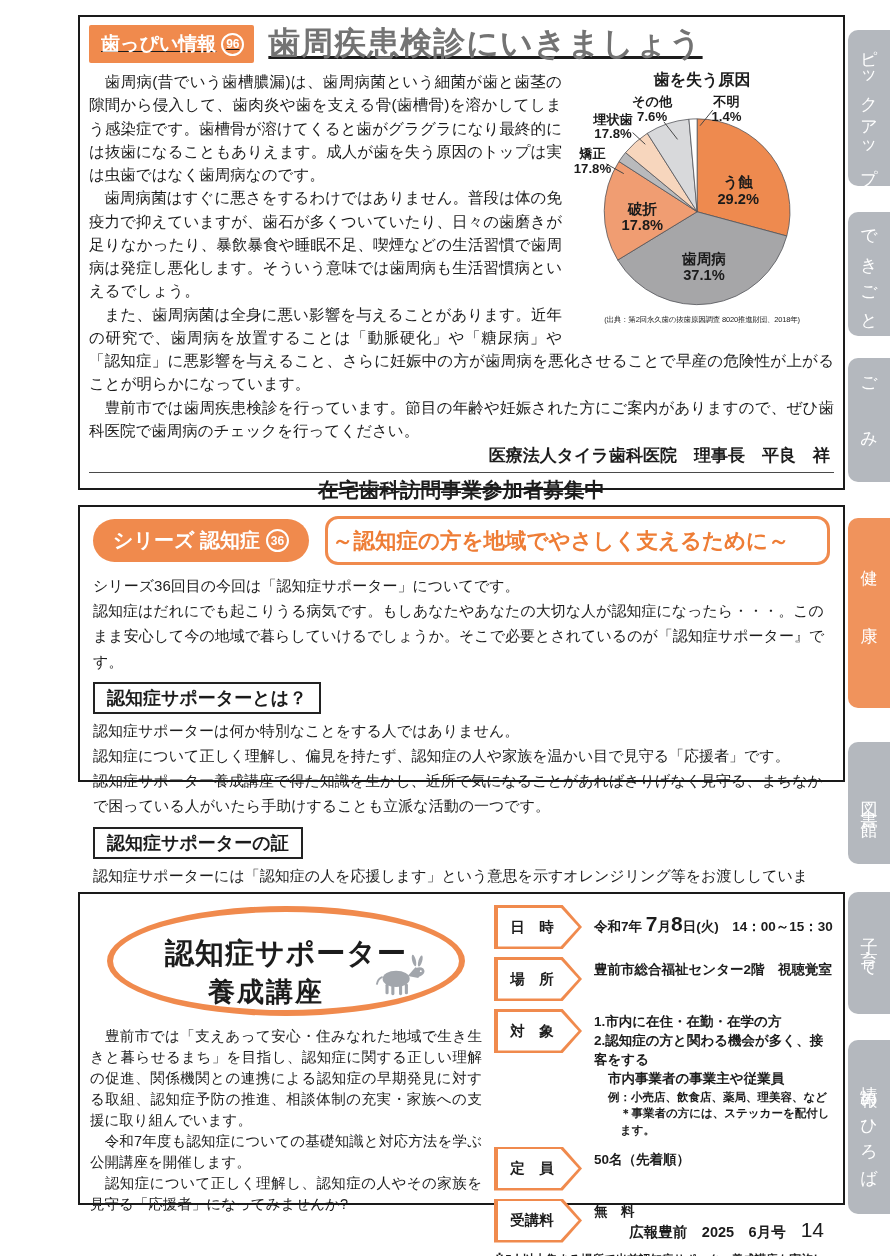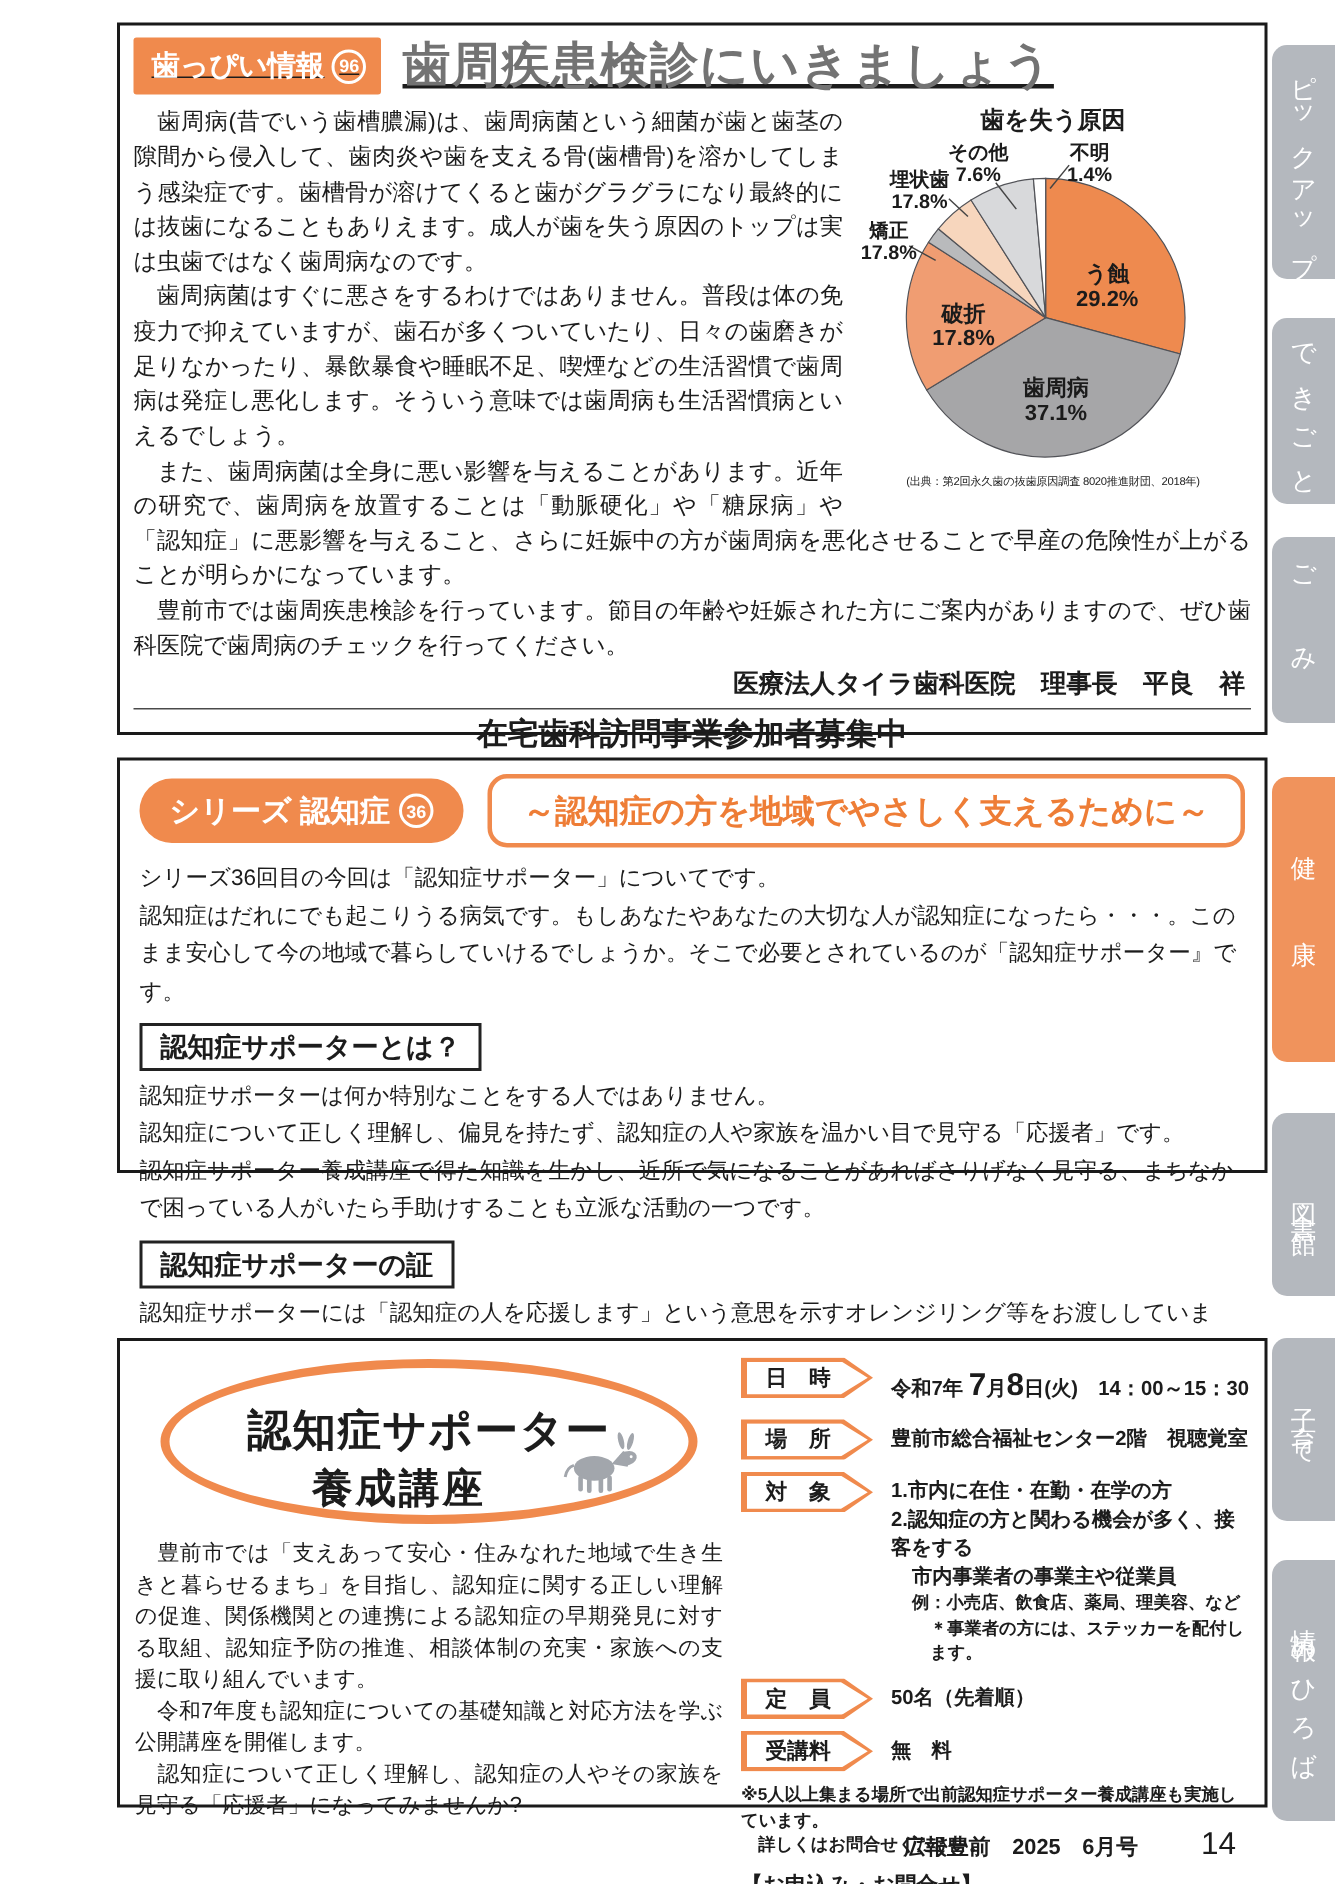--- a/index.html
+++ b/index.html
@@ -38,55 +38,55 @@
   .d-body p { font-size:15.5px; line-height:1.5; text-align:justify; }
   .d-sign { clear:right; text-align:right; font-weight:bold; font-size:17px; padding:2px 4px 0 0; }
   .d-rule { border:0; border-top:1.5px solid #4a4a4a; margin:5px 0 4px; }
   .d-banner { text-align:center; font-weight:bold; font-size:20.5px; line-height:1.3; }
 
   
   .s-header { display:flex; align-items:center; gap:16px; margin-bottom:8px; }
   .s-pill { background:#f08a4d; color:#fff; font-weight:bold; font-size:20px; border-radius:24px;
     padding:8px 20px; display:flex; align-items:center; gap:6px; white-space:nowrap; }
   .s-frame { flex:1; border:3px solid #f08a4d; border-radius:13px; color:#ee7d36;
-    font-weight:bold; font-size:21.5px; text-align:center; padding:7px 4px; }
+    font-weight:bold; font-size:21.5px; padding:7px 4px; }
   .s-text p { font-size:15px; line-height:1.68; }
   .s-subhead { display:inline-block; border:2px solid #222; padding:2px 12px; font-size:18px;
     font-weight:bold; margin:8px 0 4px; background:#fff; }
   .s-contact { border-top:2px solid #3f3f3f; margin-top:9px; padding-top:7px;
     text-align:center; font-weight:bold; font-size:19px; }
 
   
   .c-left { width:392px; flex:0 0 392px; }
   .c-oval { width:358px; height:110px; margin:3px auto 10px; border:6px solid #f08a4d;
     border-radius:50%; position:relative; display:flex; flex-direction:column;
     align-items:center; justify-content:flex-end; }
   .c-oval .l1 { font-size:29px; font-weight:bold; letter-spacing:1px; }
   .c-oval .l2 { font-size:27px; font-weight:bold; letter-spacing:2px; margin-right:40px; }
   .c-donkey { position:absolute; right:30px; bottom:12px; }
   .c-left p { font-size:14.5px; line-height:1.45; text-align:justify; }
   .c-right { flex:1; padding-top:2px; }
   .c-row { display:flex; align-items:flex-start; gap:12px; margin-bottom:8px; }
-  .arrow-label { position:relative; flex:0 0 88px; height:27px; }
+  .arrow-label { position:relative; flex:0 0 88px; height:44px; }
   .arrow-label::before { content:""; position:absolute; inset:0; background:#f08a4d;
     clip-path:polygon(0 0,78% 0,100% 50%,78% 100%,0 100%); }
   .arrow-label::after { content:""; position:absolute; inset:2.5px 3.5px; background:#fff;
     clip-path:polygon(0 0,78% 0,100% 50%,78% 100%,0 100%); }
   .arrow-label span { position:absolute; inset:0 18px 0 6px; display:flex; align-items:center;
     justify-content:center; font-size:14.5px; font-weight:bold; z-index:1; }
   .c-val { font-size:13.5px; font-weight:bold; line-height:1.4; padding-top:4px; }
   .c-val .bigday { font-size:21px; }
   .c-val .ind { padding-left:14px; }
   .c-val .ex { font-size:11.5px; font-weight:600; padding-left:14px; line-height:1.45; }
   .c-val .ex2 { padding-left:26px; }
   .c-note { font-size:11.5px; font-weight:600; line-height:1.45; margin:2px 0 8px; }
   .c-apply-title { font-size:14.5px; font-weight:bold; margin-top:4px; }
 
   
-  .footer { position:absolute; top:1218px; right:66px; display:flex; align-items:baseline; gap:42px; }
+  .footer { position:absolute; top:1218px; right:66px; display:flex; align-items:baseline; gap:15px; }
   .footer .issue { font-size:14.5px; font-weight:bold; }
   .footer .pnum { font-size:21px; font-family:Liberation Sans, sans-serif; }
 </style>
 </head>
 <body>
 
 <div class="page">
 
   <nav>
     <div class="sidebar-tab t1">

